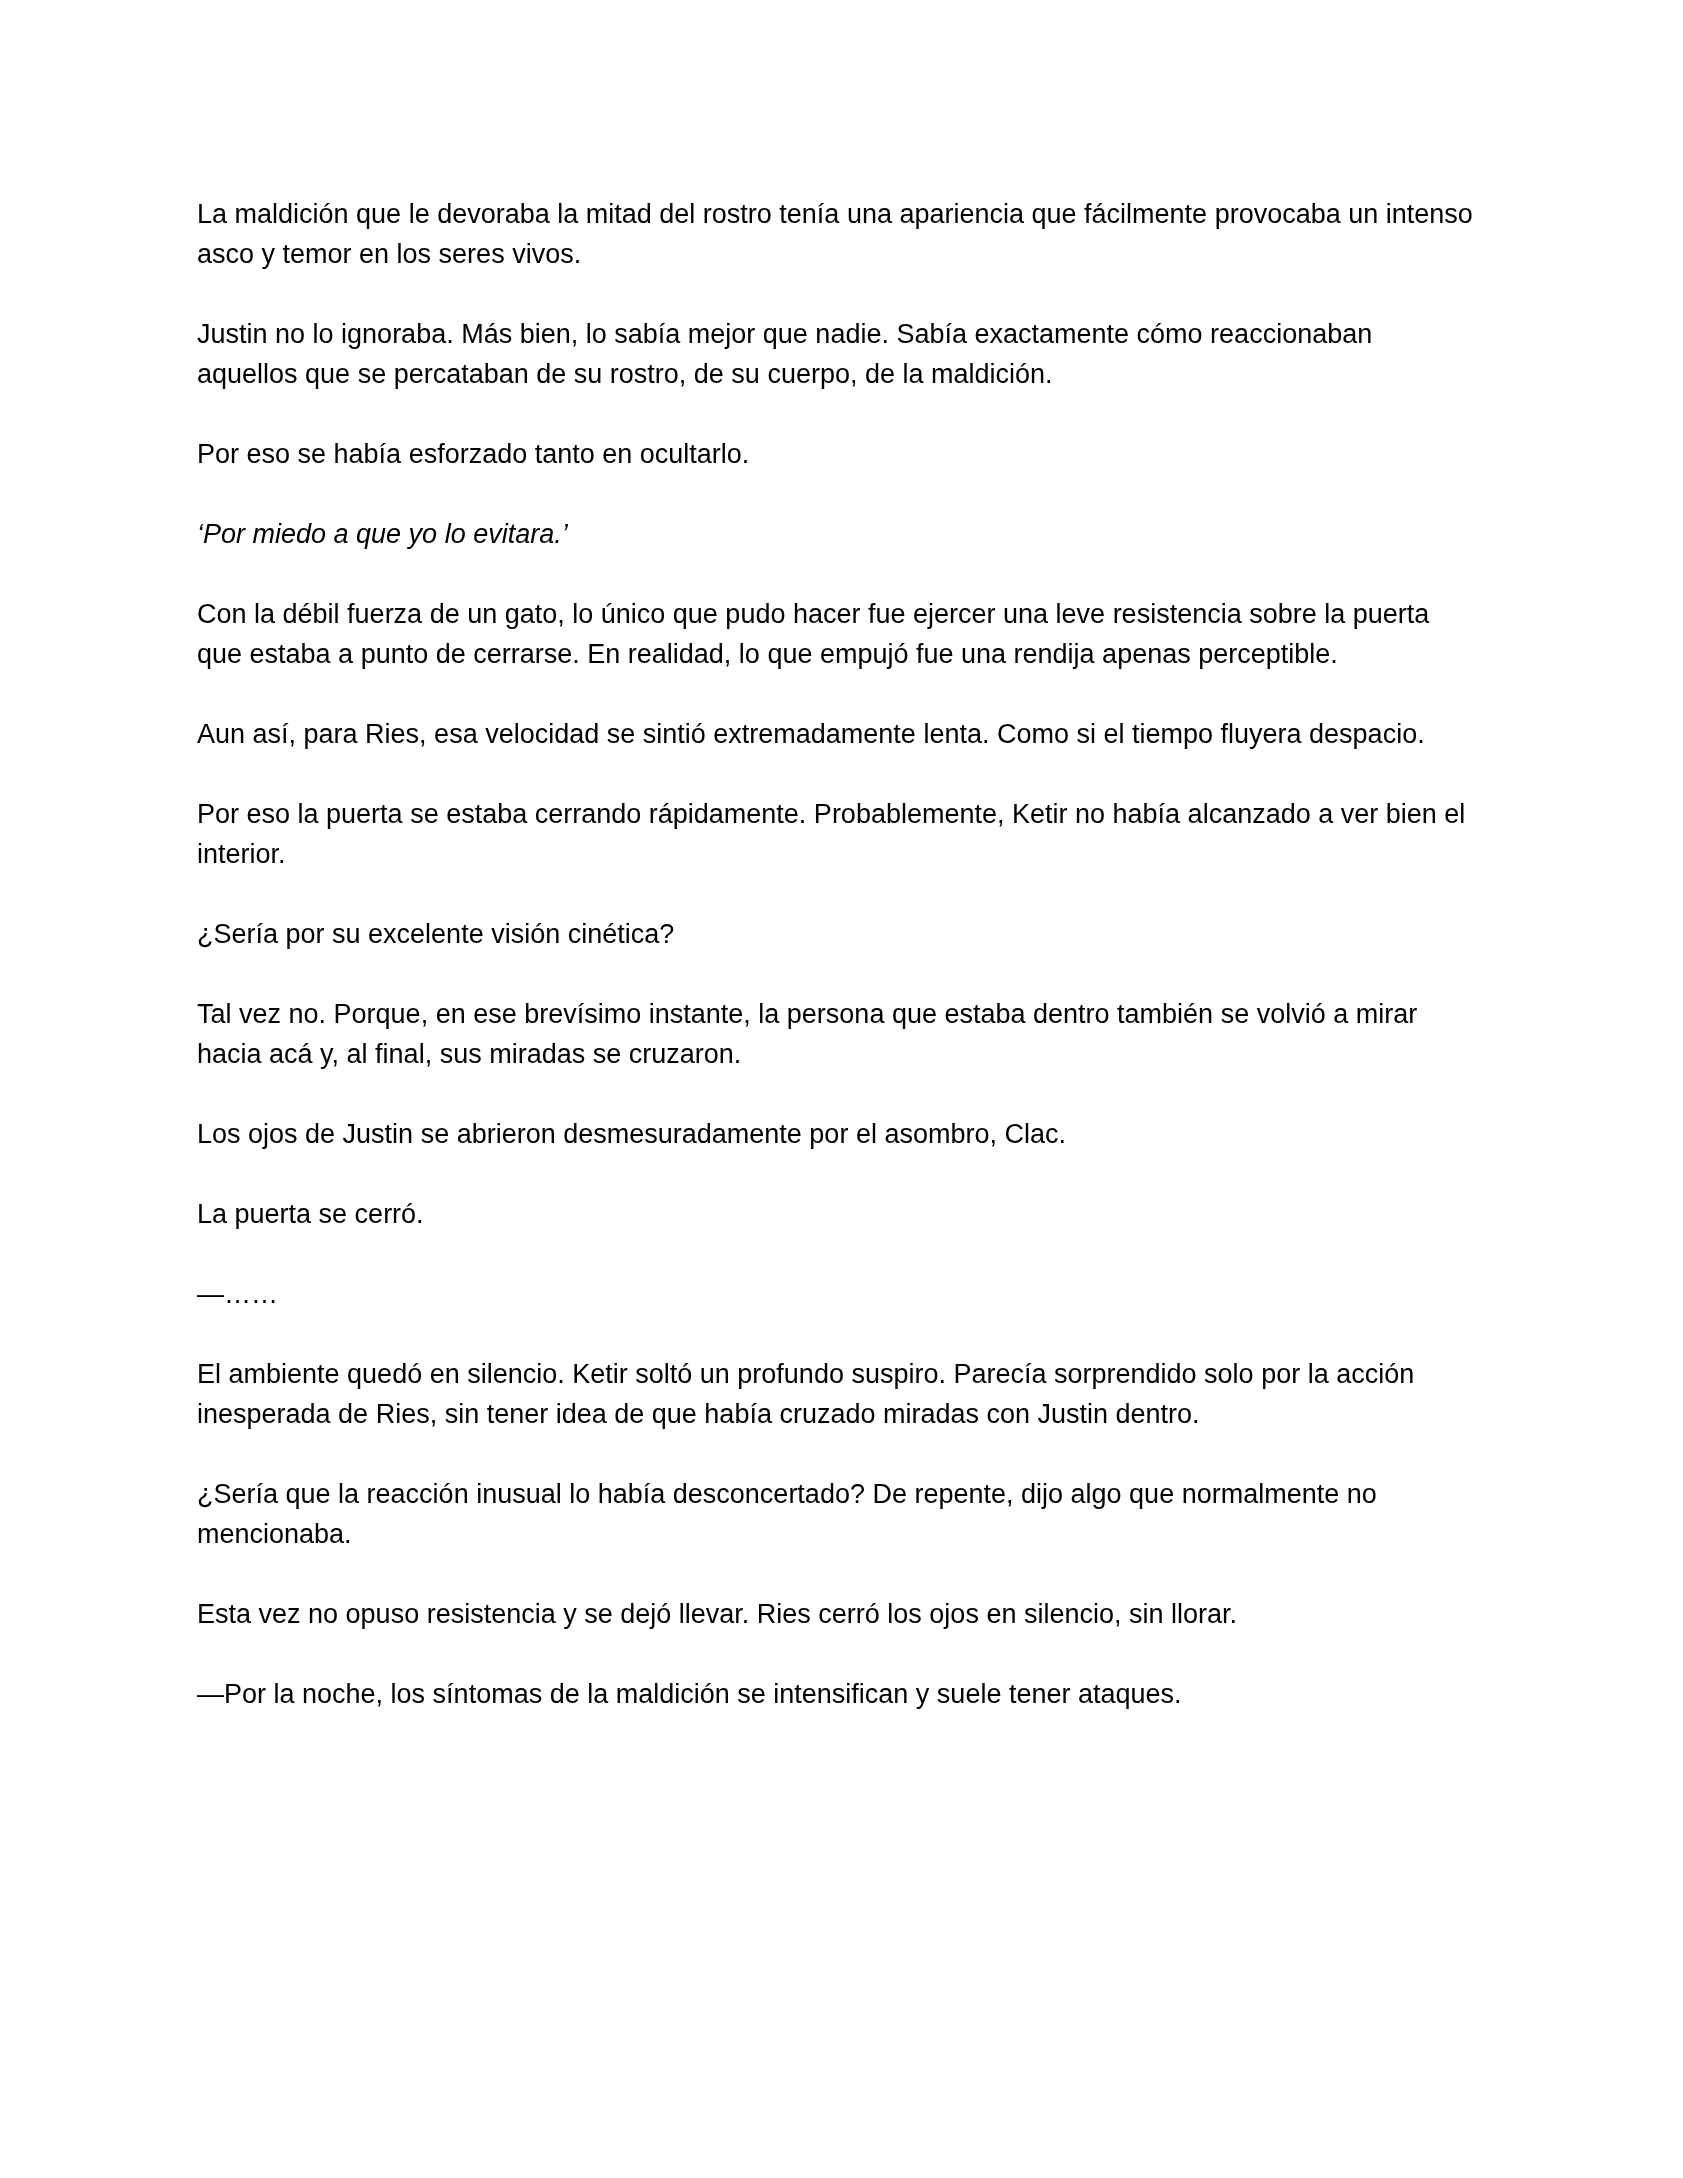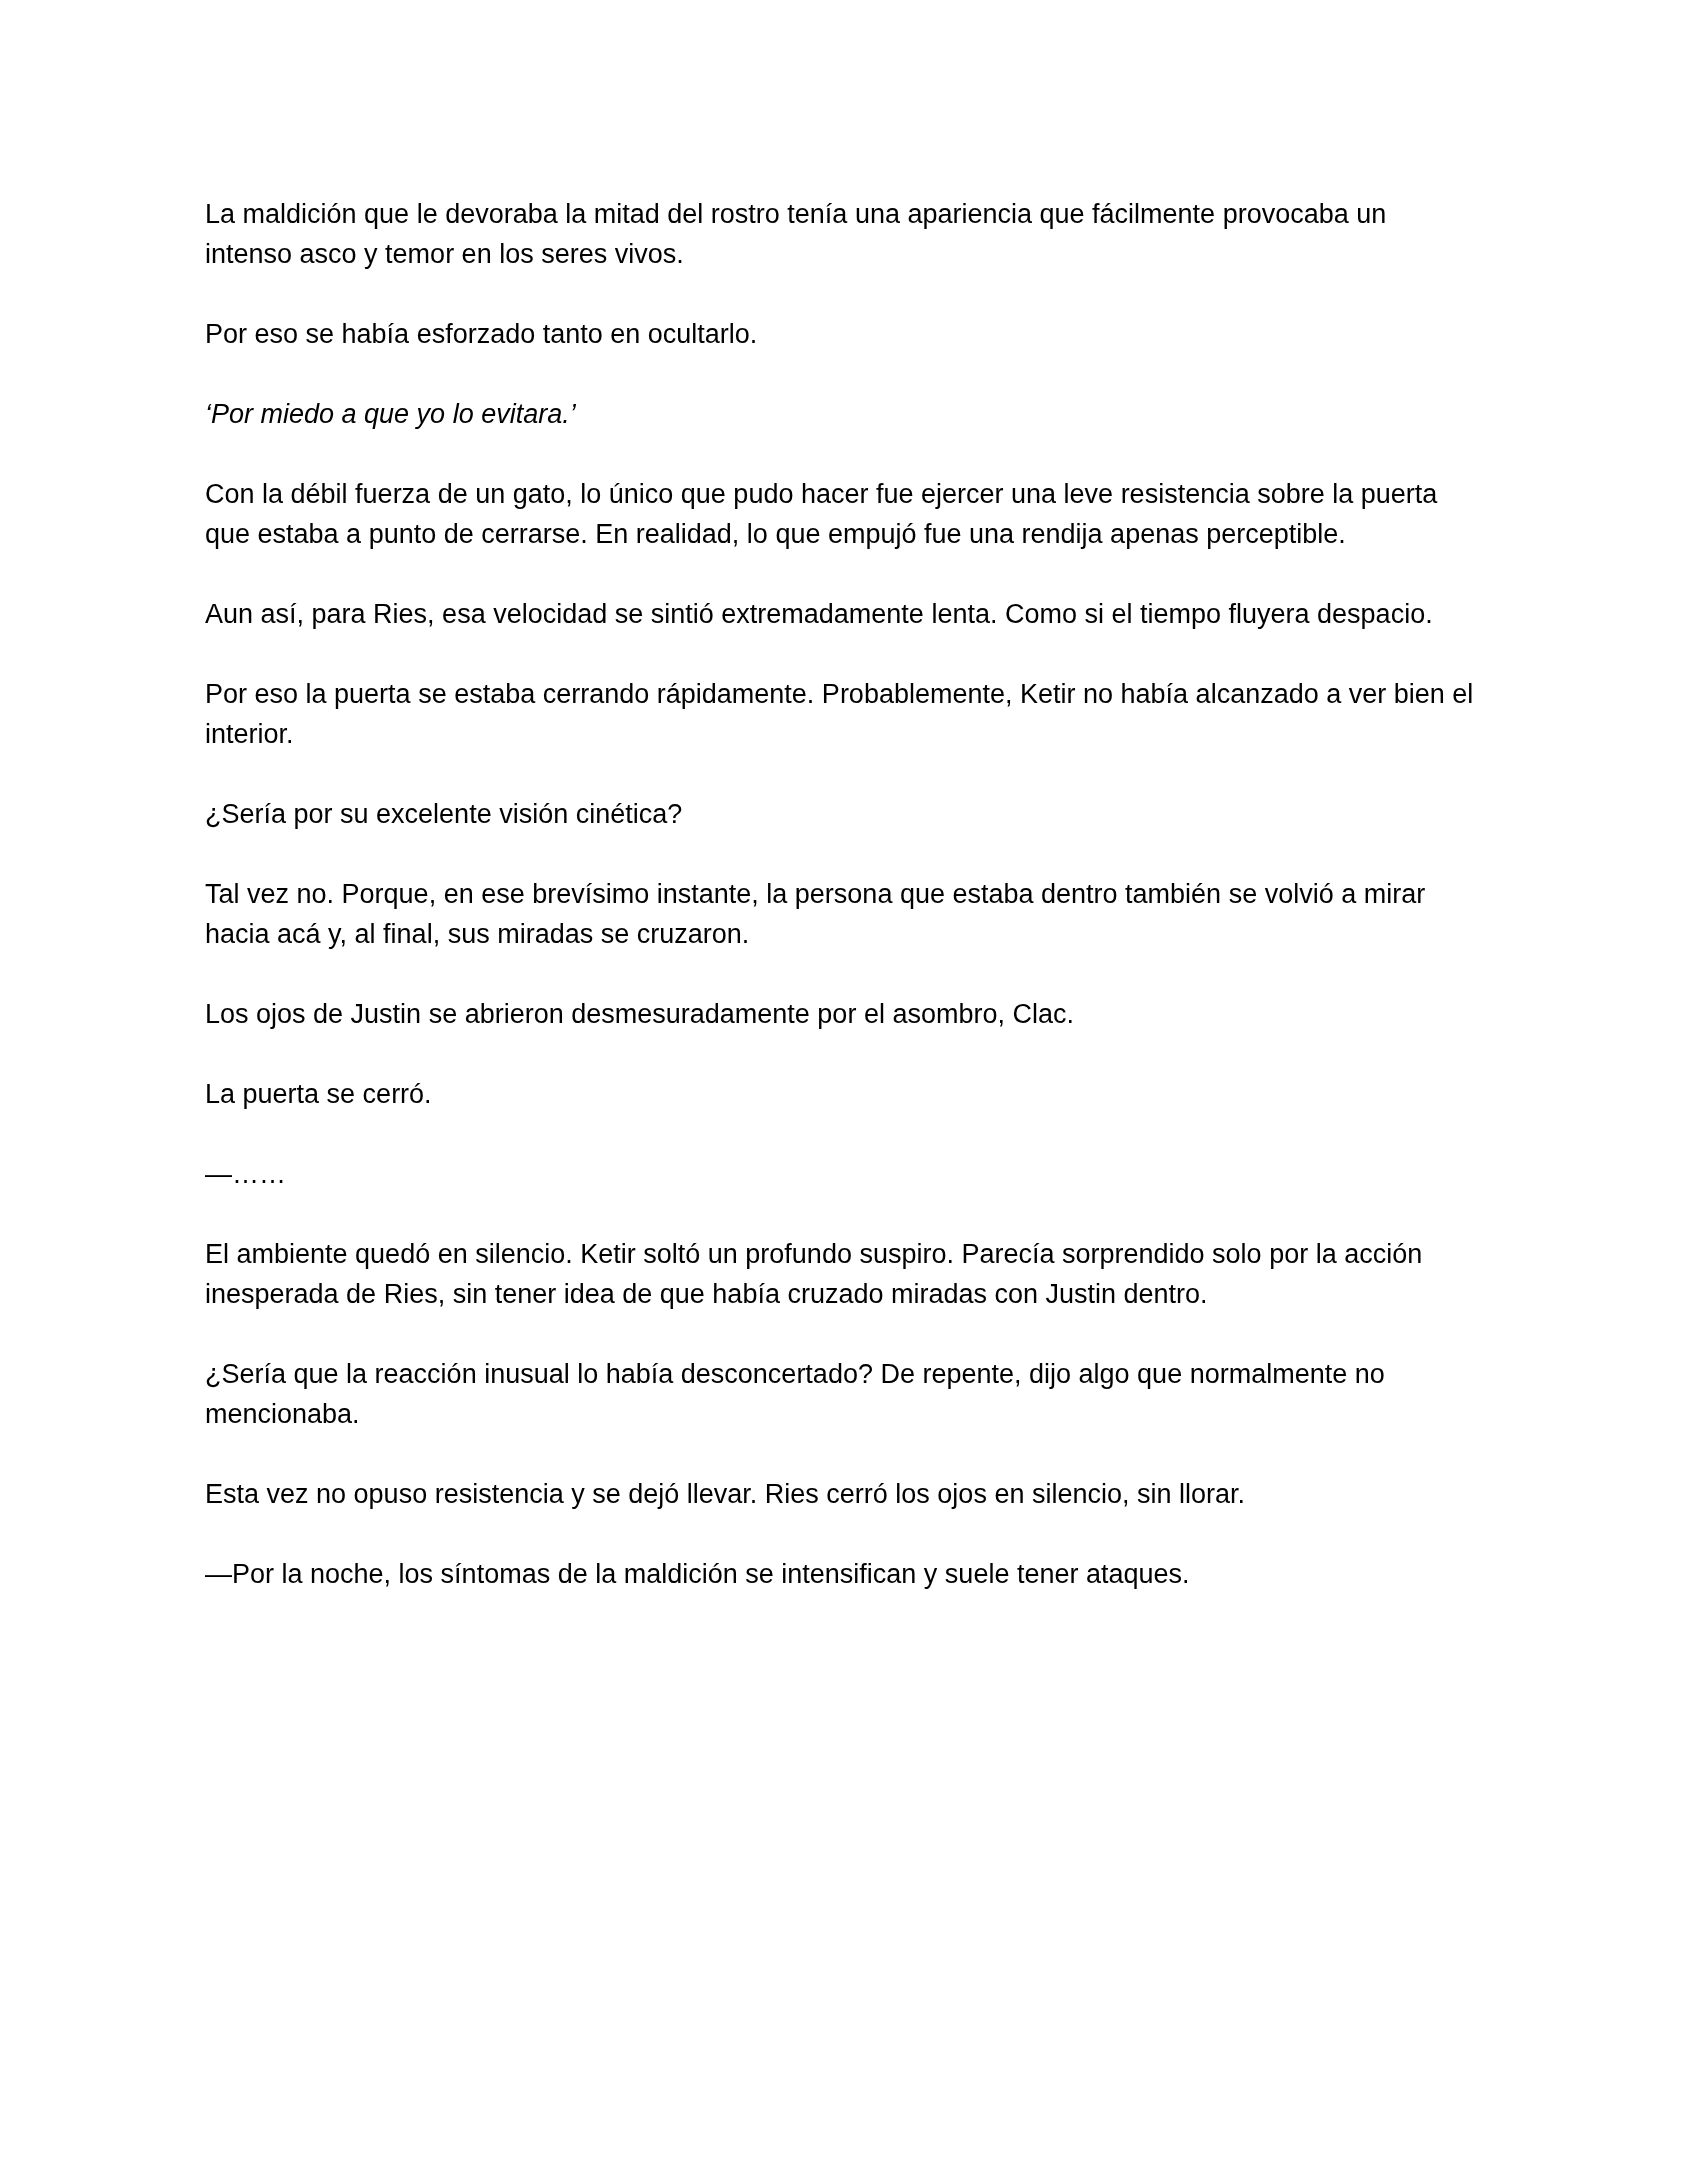--- a/index.html
+++ b/index.html
@@ -19,35 +19,36 @@
     top: 194px;
     width: 1281px;
     font-family: "Liberation Sans", "DejaVu Sans", sans-serif;
     font-size: 27px;
     line-height: 40px;
     color: #000000;
     text-align: left;
     letter-spacing: 0;
   }
   .doc-page p {
-    margin: 0 0 40px 8px;
+    margin: 0 0 40px 0;
     padding: 0;
   }
   .doc-page p:last-child {
     margin-bottom: 0;
   }
   .italic {
     font-style: italic;
   }
 </style>
 </head>
 <body>
 
 <div class="doc-page">
   <p>La maldición que le devoraba la mitad del rostro tenía una apariencia que fácilmente provocaba un intenso asco y temor en los seres vivos.</p>
+  <p>Justin no lo ignoraba. Más bien, lo sabía mejor que nadie. Sabía exactamente cómo reaccionaban aquellos que se percataban de su rostro, de su cuerpo, de la maldición.</p>
   <p>Por eso se había esforzado tanto en ocultarlo.</p>
   <p class="italic">‘Por miedo a que yo lo evitara.’</p>
   <p>Con la débil fuerza de un gato, lo único que pudo hacer fue ejercer una leve resistencia sobre la puerta que estaba a punto de cerrarse. En realidad, lo que empujó fue una rendija apenas perceptible.</p>
   <p>Aun así, para Ries, esa velocidad se sintió extremadamente lenta. Como si el tiempo fluyera despacio.</p>
   <p>Por eso la puerta se estaba cerrando rápidamente. Probablemente, Ketir no había alcanzado a ver bien el interior.</p>
   <p>¿Sería por su excelente visión cinética?</p>
   <p>Tal vez no. Porque, en ese brevísimo instante, la persona que estaba dentro también se volvió a mirar hacia acá y, al final, sus miradas se cruzaron.</p>
   <p>Los ojos de Justin se abrieron desmesuradamente por el asombro, Clac.</p>
   <p>La puerta se cerró.</p>
   <p>—……</p>

